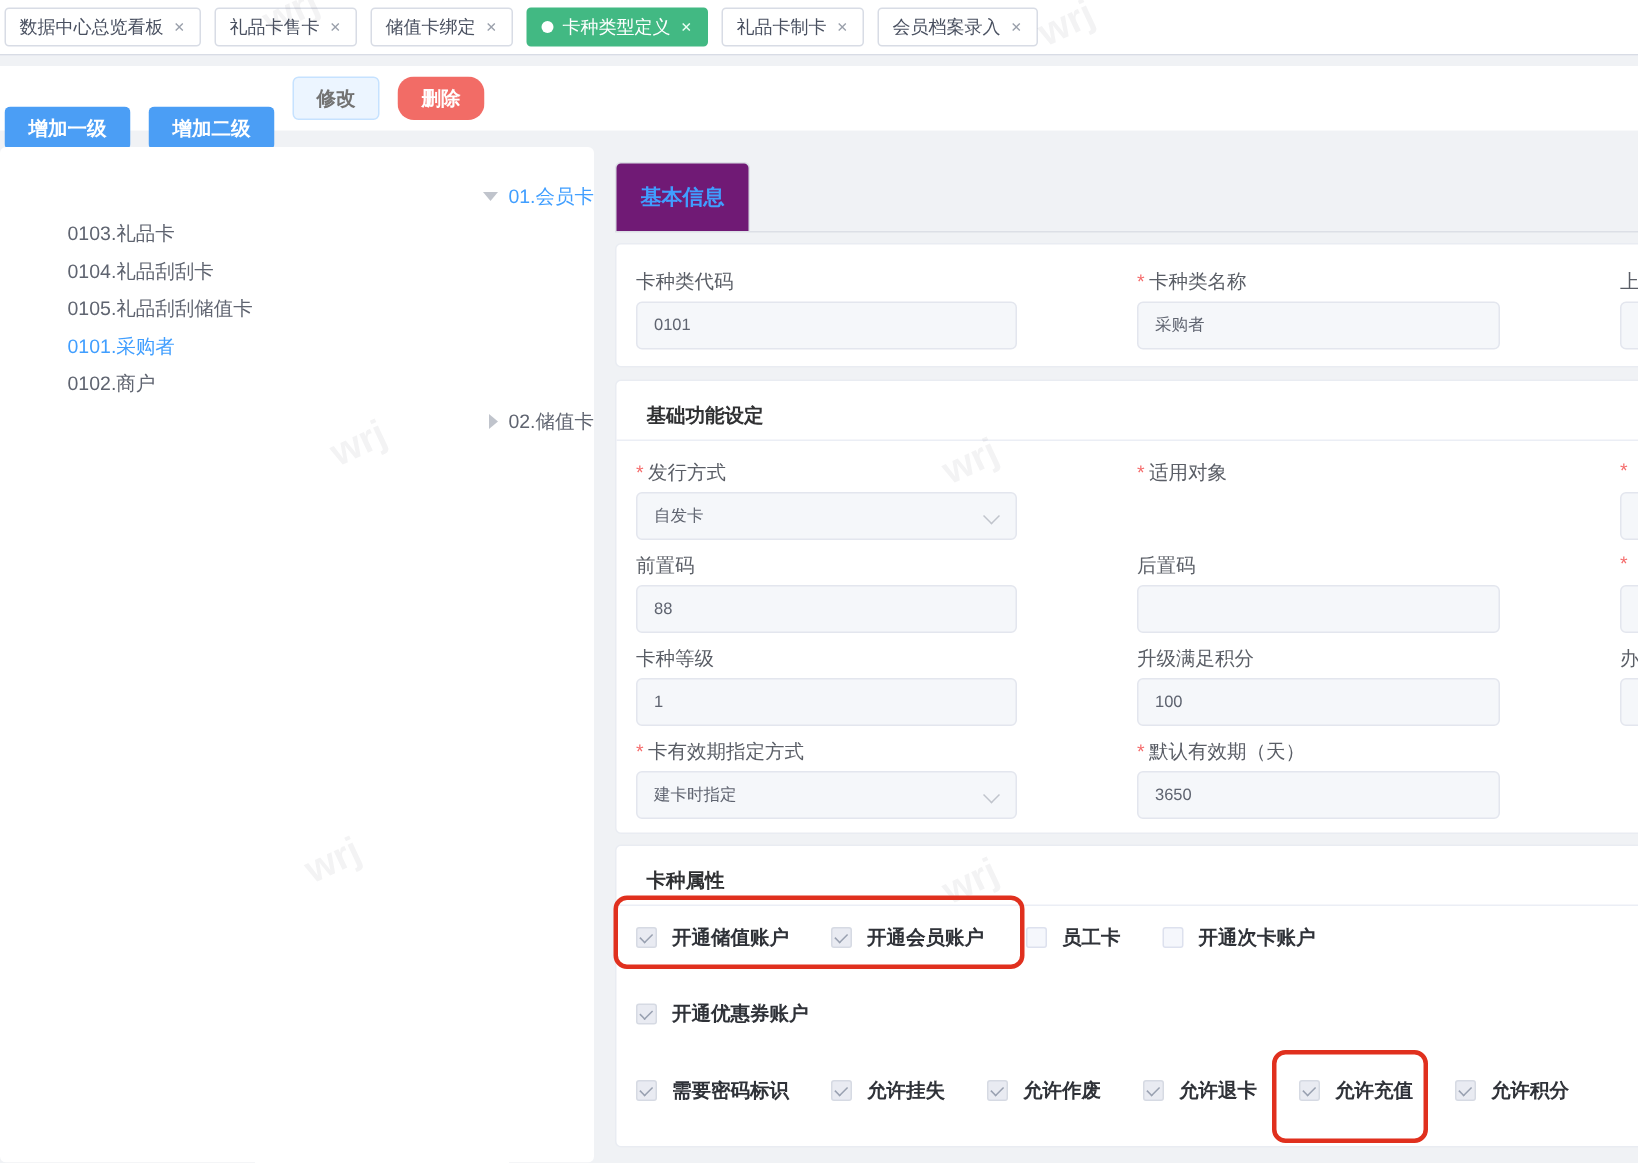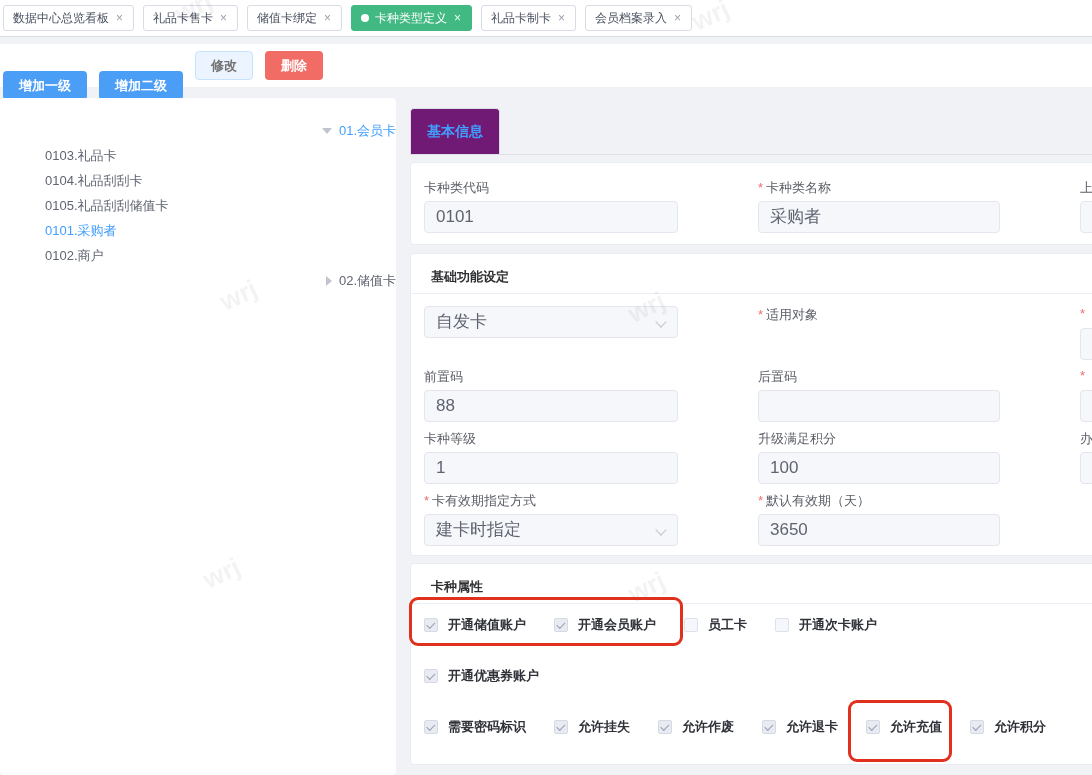--- a/index.html
+++ b/index.html
@@ -31,21 +31,21 @@
     position:absolute; left:0; top:44px; width:1092px; height:43px;
     background:#fff; display:flex; align-items:center; gap:12px; padding-left:3px;
   }
   .btn {
     height:29px; padding:0 15px; border-radius:4px; border:1px solid transparent;
     font-size:13px; font-weight:bold; display:inline-flex; align-items:center; cursor:pointer;
     font-family:inherit;
   }
   .btn.primary { background:#4b9ef5; color:#fff;margin-top:40px; }
   .btn.plain   { background:#ecf5ff; border-color:#c6e2ff; color:#737373; }
-  .btn.danger  { background:#f26c66; color:#fff; }
+  .btn.danger  { background:#f26c66; color:#fff;border-radius:11px; }
   
   .left-card {
     position:absolute; left:0; top:98px; width:396px; height:677px;
     background:#fff; border-radius:4px; padding-top:20px;
   }
   .tree-row {
     display:flex; align-items:center; height:25px; font-size:13px;
     color:#5f6470; cursor:pointer;
   }
   .tree-row.parent { padding-left:8px; gap:7px;justify-content:flex-end; }
@@ -84,21 +84,21 @@
     display:grid; grid-template-columns:254px 242px 246px; column-gap:80px; row-gap:8px;
     padding:12px 0 0 13px;
   }
   .sec1 .form-grid { padding:0; }
   .field-label {
     font-size:13px; color:#5a5e66; height:16px; margin-bottom:6px; white-space:nowrap;
   }
   .req { color:#f56c6c; margin-right:3px; }
   .ctrl {
     height:32px; background:#f5f7fa; border:1px solid #e3e6ee; border-radius:4px;
-    font-size:17px; color:#5f6470; line-height:30px; padding-left:11px;
+    font-size:11px; color:#5f6470; line-height:30px; padding-left:11px;
     position:relative; cursor:default; white-space:nowrap; overflow:hidden;
   }
   .ctrl.select .chev {
     position:absolute; right:12px; top:11px; width:8px; height:8px;
     border-left:1.5px solid #c0c4cc; border-bottom:1.5px solid #c0c4cc;
     transform:rotate(-45deg);
   }
   
   .cb-rows { padding:12px 0 0 13px; display:flex; flex-direction:column; gap:33px; }
   .cb-row { display:flex; align-items:center; gap:28px; }
@@ -213,20 +213,21 @@
         <div class="field-label"><span>上</span></div>
         <div class="ctrl"></div>
       </div>
     </div>
   </div>
 
   <div class="section sec2">
     <div class="sec-header">基础功能设定</div>
     <div class="form-grid">
       <div>
+        <div class="field-label"><span class="req">*</span><span>发行方式</span></div>
         <div class="ctrl select"><span>自发卡</span><span class="chev"></span></div>
       </div>
       <div>
         <div class="field-label"><span class="req">*</span><span>适用对象</span></div>
       </div>
       <div>
         <div class="field-label"><span class="req">*</span><span></span></div>
         <div class="ctrl"></div>
       </div>
 

